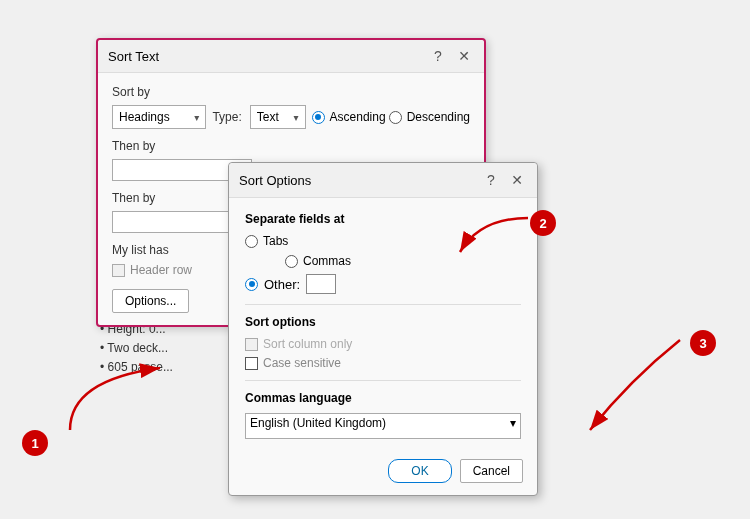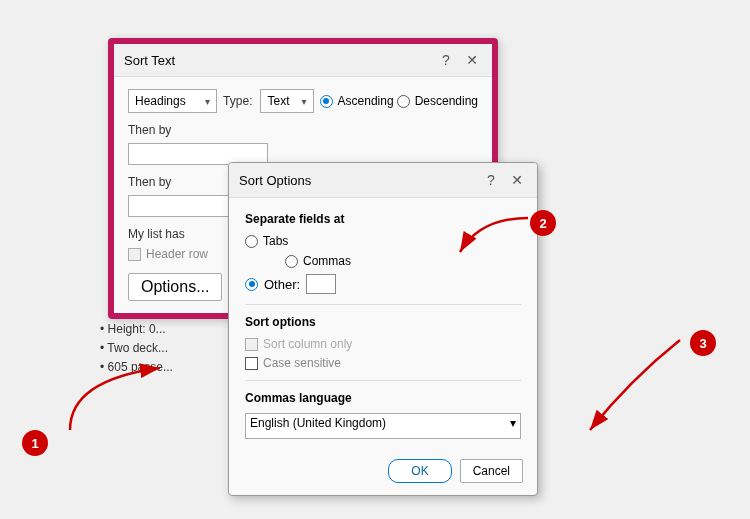--- a/index.html
+++ b/index.html
@@ -10,24 +10,24 @@
       font-family: 'Segoe UI', Arial, sans-serif;
       font-size: 13px;
       overflow: hidden;
       position: relative;
     }
 
     
     .sort-text-dialog {
       position: absolute;
       top: 38px;
-      left: 108px;
+      left: 96px;
       width: 390px;
       background: #f9f9f9;
-      border: 6px solid #be185d;
+      border: 2px solid #be185d;
       box-shadow: 2px 2px 8px rgba(0,0,0,0.2);
       border-radius: 4px;
       z-index: 1;
     }
 
     .dialog-title-bar {
       display: flex;
       align-items: center;
       justify-content: space-between;
       padding: 6px 10px;
@@ -171,21 +171,21 @@
       background: #f0f0f0;
       display: flex;
       align-items: center;
       justify-content: center;
     }
 
     .options-btn {
       border: 1px solid #aaa;
       background: white;
       padding: 4px 12px;
-      font-size: 16px;
+      font-size: 12px;
       cursor: pointer;
       border-radius: 2px;
       margin-top: 8px;
       color: #000;
     }
 
     
     .doc-content {
       position: absolute;
       top: 320px;
@@ -343,20 +343,21 @@
 
 <div class="sort-text-dialog">
   <div class="dialog-title-bar">
     <span class="dialog-title">Sort Text</span>
     <div class="dialog-controls">
       <button class="dialog-ctrl-btn">?</button>
       <button class="dialog-ctrl-btn">✕</button>
     </div>
   </div>
   <div class="dialog-body">
+    <div class="section-label">Sort by</div>
     <div class="row-flex">
       <div class="select-box select-box-headings">
         <span>Headings</span>
         <span class="select-arrow">▾</span>
       </div>
       <span class="type-label">Type:</span>
       <div class="select-box select-box-text">
         <span>Text</span>
         <span class="select-arrow">▾</span>
       </div>

